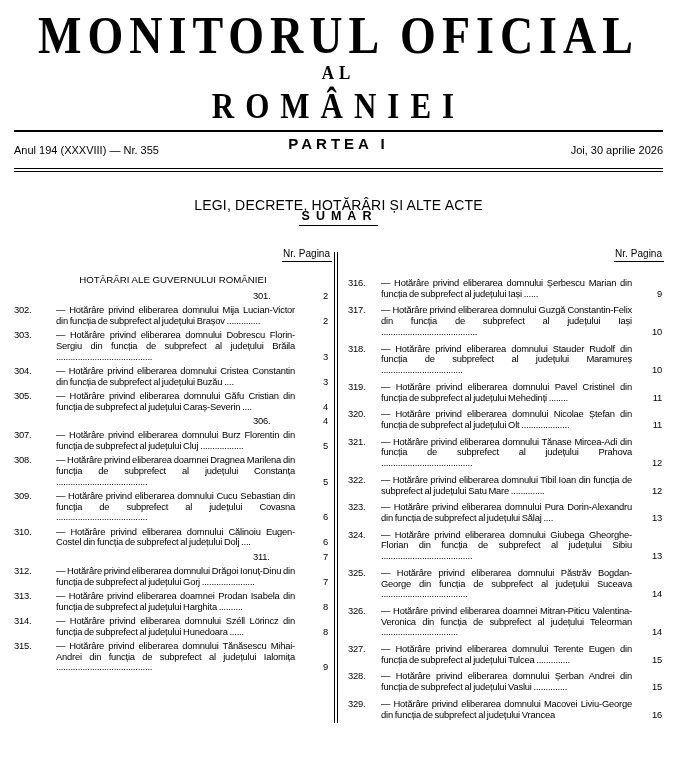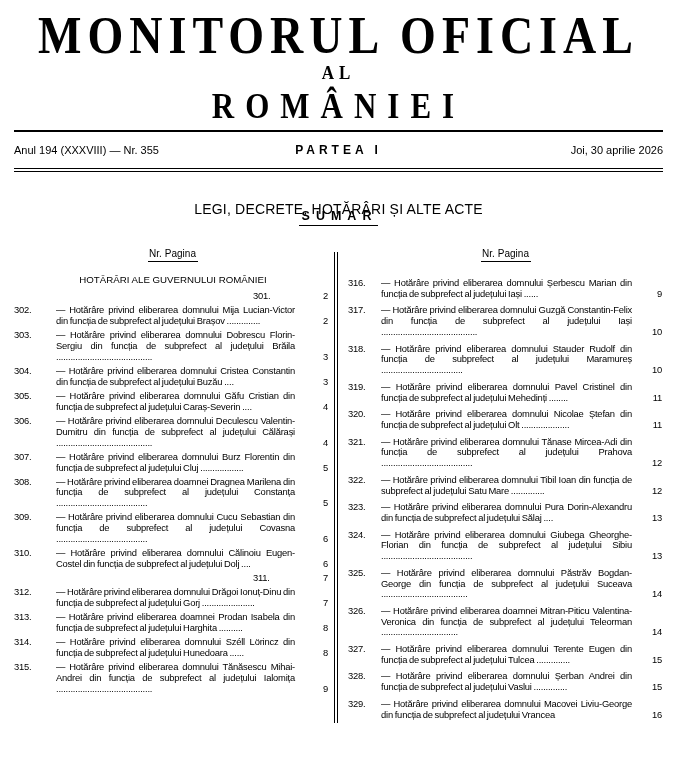--- a/index.html
+++ b/index.html
@@ -29,31 +29,31 @@
   }
   
   .rule-top{position:absolute;top:130px;left:14px;right:14px;height:2px;background:#000;}
   .rule-double{position:absolute;top:168px;left:14px;right:14px;height:2px;
     border-top:1.5px solid #000;border-bottom:1.5px solid #000;}
   
   .infobar{position:absolute;top:133px;left:14px;right:14px;height:34px;
     display:flex;align-items:center;justify-content:space-between;font-size:11px;}
   .infobar .side{position:relative;z-index:2;background:transparent;}
   .ib-center{position:absolute;left:0;right:0;top:2px;text-align:center;line-height:1.25;}
-  .partea{font-weight:bold;font-size:12px;letter-spacing:4px;margin-top:8px;}
+  .partea{font-weight:bold;font-size:15px;letter-spacing:4px;}
   .legi{font-weight:normal;font-size:14px;letter-spacing:0.2px;margin-top:43px;}
   
   .sumar-wrap{position:absolute;top:206px;left:0;right:0;text-align:center;}
   .sumar{display:inline-block;font-weight:bold;font-size:12.5px;letter-spacing:6px;
     border-bottom:1.8px solid #000;padding:0 1px 2px 3px;}
   
   .col{position:absolute;top:248px;}
   #col-left{left:14px;width:318px;}
   #col-right{left:348px;width:316px;}
-  .colhead{display:flex;justify-content:center;font-size:10px;}
+  .colhead{display:flex;justify-content:flex-end;font-size:10px;}
   .colhead .h{border-bottom:1.2px solid #000;padding:0 2px 2px 1px;}
   .section-heading{text-align:center;font-size:9.7px;margin-top:12px;margin-bottom:6px;}
   #divider{position:absolute;left:334px;top:252px;height:471px;width:2px;
     border-left:1.6px solid #000;border-right:1.6px solid #000;}
   
   .entry{display:flex;align-items:flex-start;
     font-size:9.4px;line-height:10.8px;letter-spacing:-0.2px;word-spacing:-0.6px;justify-content:flex-end;}
   #col-left .entry{margin-bottom:3.4px;}
   #col-right .entry{margin-bottom:5.8px;}
   #col-right .entry:first-of-type{margin-top:16px;}
@@ -113,21 +113,20 @@
         <p class="body">— Hotărâre privind eliberarea domnului Cristea Constantin din funcția de subprefect al județului Buzău ....</p>
         <span class="pg">3</span>
       </div>
       <div class="entry">
         <span class="no">305.</span>
         <p class="body">— Hotărâre privind eliberarea domnului Găfu Cristian din funcția de subprefect al județului Caraș-Severin ....</p>
         <span class="pg">4</span>
       </div>
       <div class="entry">
         <span class="no">306.</span>
-        <p class="body">— Hotărâre privind eliberarea domnului Deculescu Valentin-Dumitru din funcția de subprefect al județului Călărași ........................................</p>
         <span class="pg">4</span>
       </div>
       <div class="entry">
         <span class="no">307.</span>
         <p class="body">— Hotărâre privind eliberarea domnului Burz Florentin din funcția de subprefect al județului Cluj ..................</p>
         <span class="pg">5</span>
       </div>
       <div class="entry">
         <span class="no">308.</span>
         <p class="body">— Hotărâre privind eliberarea doamnei Dragnea Marilena din funcția de subprefect al județului Constanța ......................................</p>

